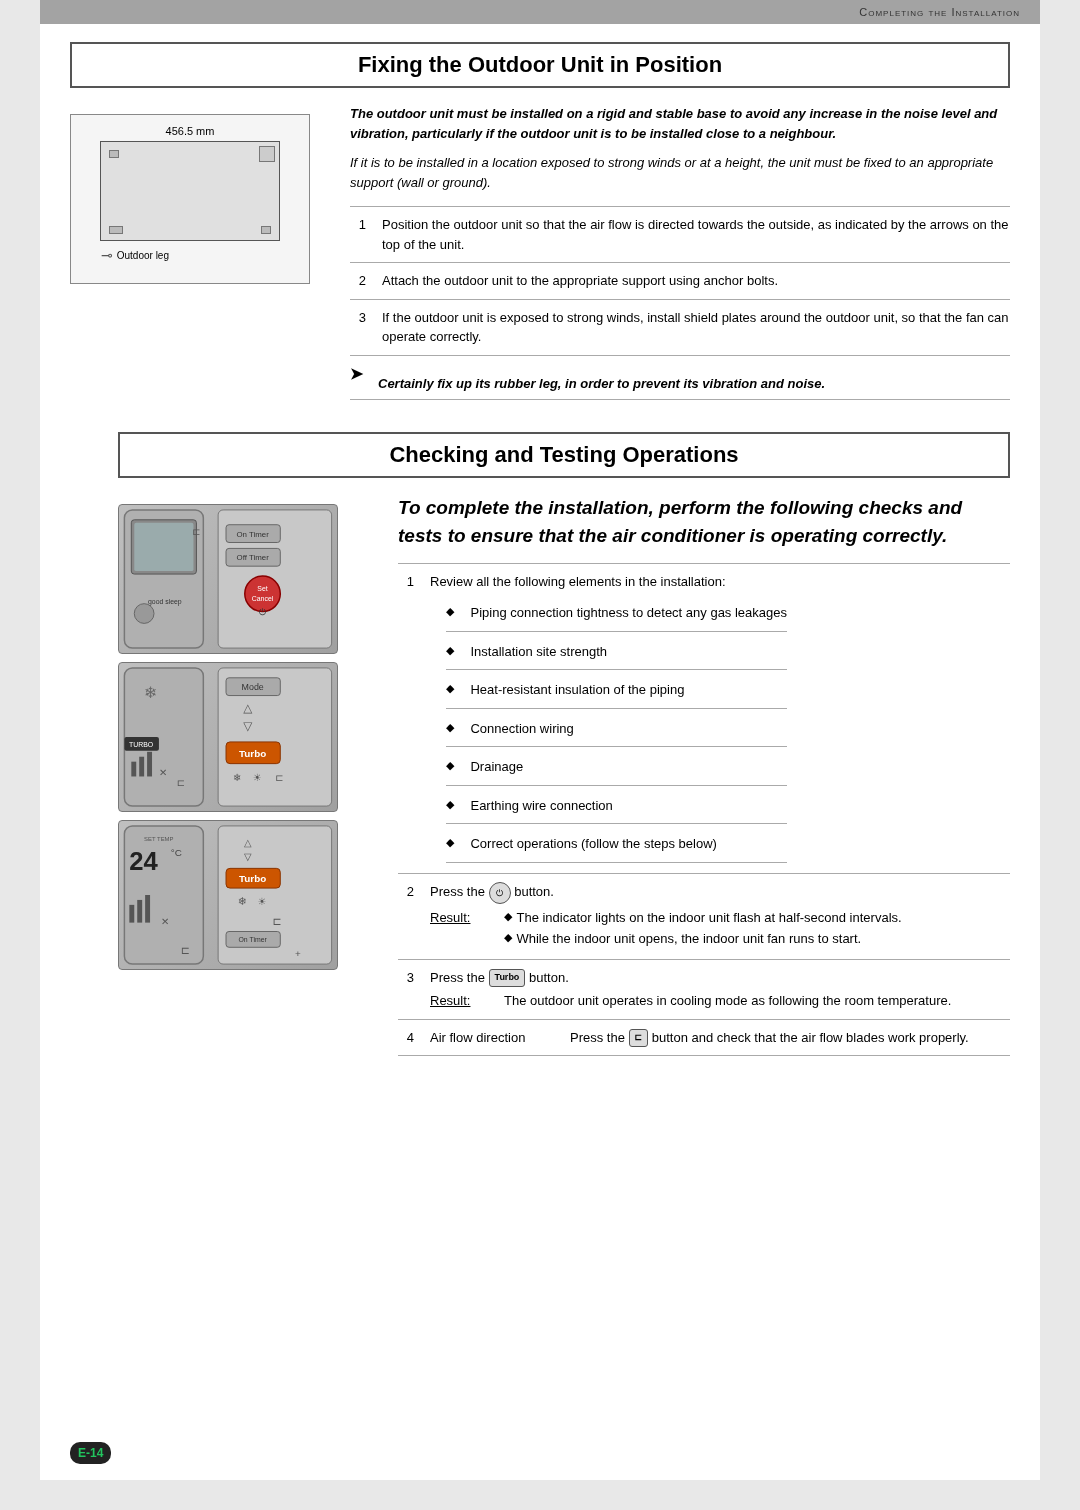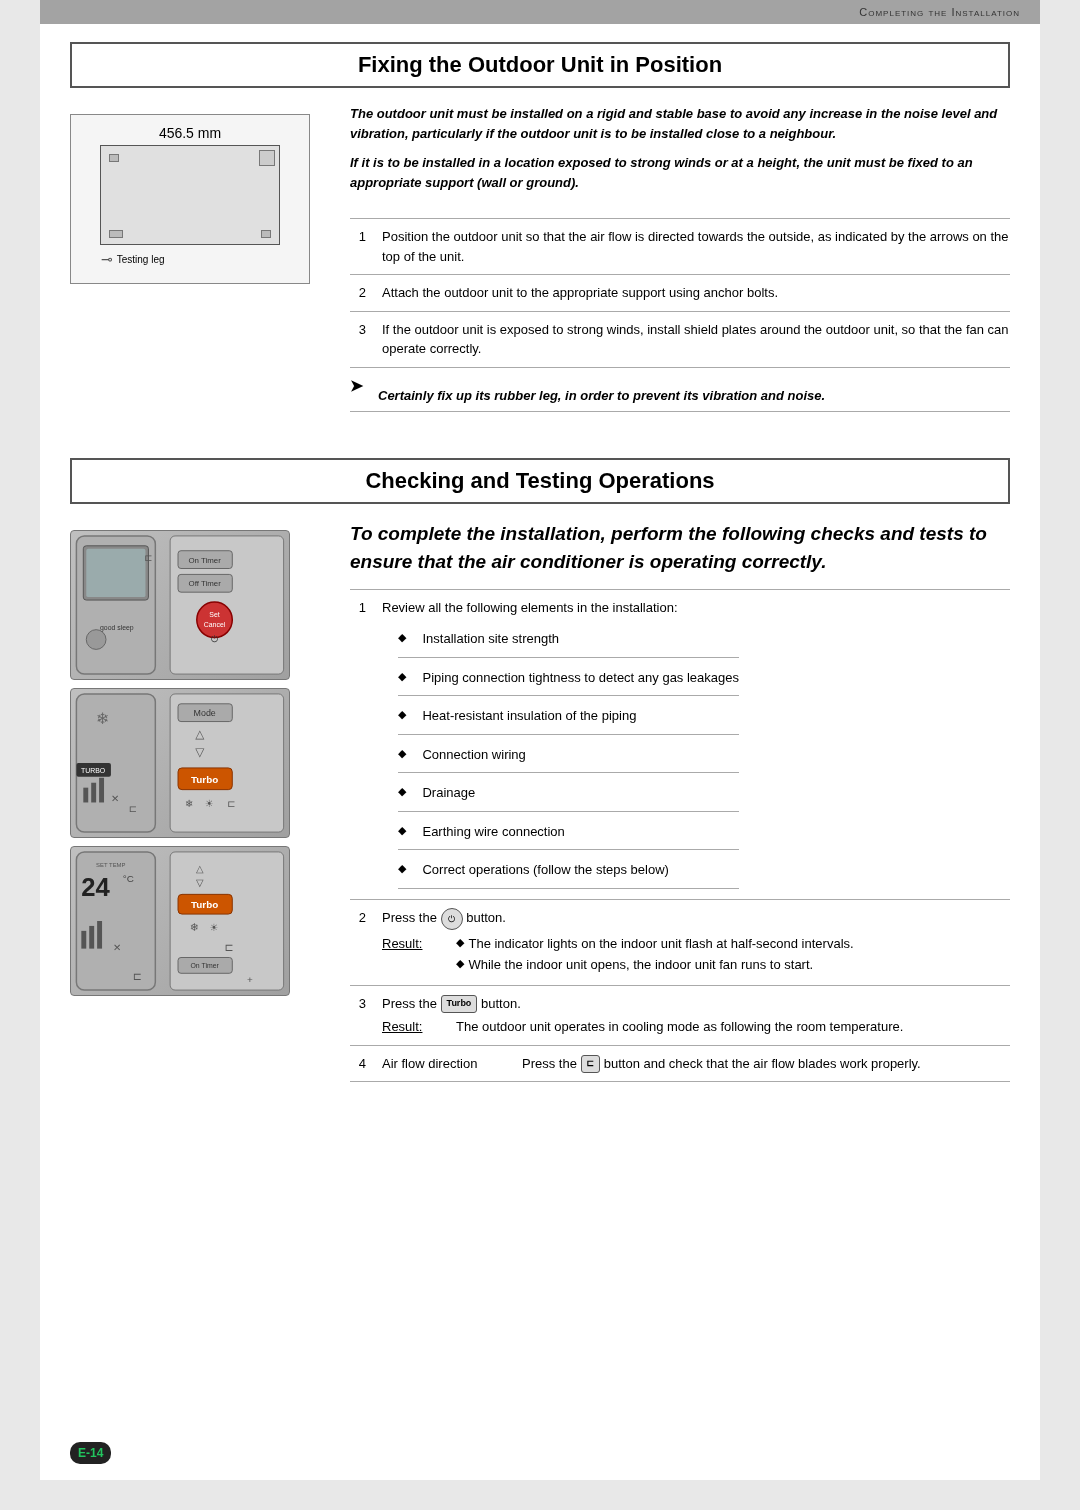--- a/index.html
+++ b/index.html
@@ -54,21 +54,21 @@
       border: 1px solid #888;
       background: #f5f5f5;
       padding: 10px;
       margin-top: 10px;
       position: relative;
       width: 240px;
       height: 170px;
     }
     .outdoor-diagram .dim-label-top {
       text-align: center;
-      font-size: 14px;
+      font-size: 11px;
       margin-bottom: 4px;
     }
     .outdoor-diagram .unit-box {
       border: 1.5px solid #555;
       background: #e0e0e0;
       width: 180px;
       height: 100px;
       margin: 0 auto;
       position: relative;
     }
@@ -154,21 +154,22 @@
       position: relative;
       overflow: hidden;
       border-radius: 4px;
     }
     .remote-img svg {
       width: 100%;
       height: 100%;
     }
     
     .section2 {
-      margin-top: 46px;
+      margin-top: 32px;
+      padding-left: 48px;
     }
     
     .bullet-list {
       list-style: none;
       margin-left: 16px;
     }
     .bullet-list li::before {
       content: '◆ ';
       font-size: 11px;
     }
@@ -262,31 +263,31 @@
           <div class="unit-box">
 
             <div style="position:absolute; top:8px; left:8px; width:10px; height:8px; border:1px solid #777; background:#bbb;"></div>
             <div style="position:absolute; bottom:6px; left:8px; width:14px; height:8px; border:1px solid #777; background:#bbb;"></div>
             <div style="position:absolute; bottom:6px; right:8px; width:10px; height:8px; border:1px solid #777; background:#bbb;"></div>
           </div>
         </div>
         <div class="rubber-leg-label">
           <div class="rubber-leg-line">
             <span style="font-size:14px; color:#555;">⊸</span>
-            <span>Testing leg</span>
+            <span>Outdoor leg</span>
           </div>
         </div>
       </div>
     </div>
 
     <div class="right-panel">
       <p class="intro-text bold-italic" style="font-weight:bold; font-style:italic; margin-bottom:10px;">
         <span>The outdoor unit must be installed on a rigid and stable base to avoid any increase in the noise level and vibration, particularly if the outdoor unit is to be installed close to a neighbour.</span>
       </p>
-      <p class="intro-text bold-italic" style="font-weight:bold; font-style:italic; margin-bottom:26px;">
+      <p class="intro-text bold-italic" style="font-weight:normal; font-style:italic; margin-bottom:14px;">
         <span>If it is to be installed in a location exposed to strong winds or at a height, the unit must be fixed to an appropriate support (wall or ground).</span>
       </p>
 
       <ul class="steps-list">
         <li>
           <span class="step-num">1</span>
           <span>Position the outdoor unit so that the air flow is directed towards the outside, as indicated by the arrows on the top of the unit.</span>
         </li>
         <li>
           <span class="step-num">2</span>
@@ -426,22 +427,22 @@
         </p>
 
         <ul class="steps-list">
 
           <li style="flex-direction:column;">
             <div style="display:flex; gap:16px;">
               <span class="step-num">1</span>
               <div>
                 <span>Review all the following elements in the installation:</span>
                 <ul class="bullet-list" style="margin-top:4px;">
+                  <li>Piping connection tightness to detect any gas leakages</li>
                   <li>Installation site strength</li>
-                  <li>Piping connection tightness to detect any gas leakages</li>
                   <li>Heat-resistant insulation of the piping</li>
                   <li>Connection wiring</li>
                   <li>Drainage</li>
                   <li>Earthing wire connection</li>
                   <li>Correct operations (follow the steps below)</li>
                 </ul>
               </div>
             </div>
           </li>
 

